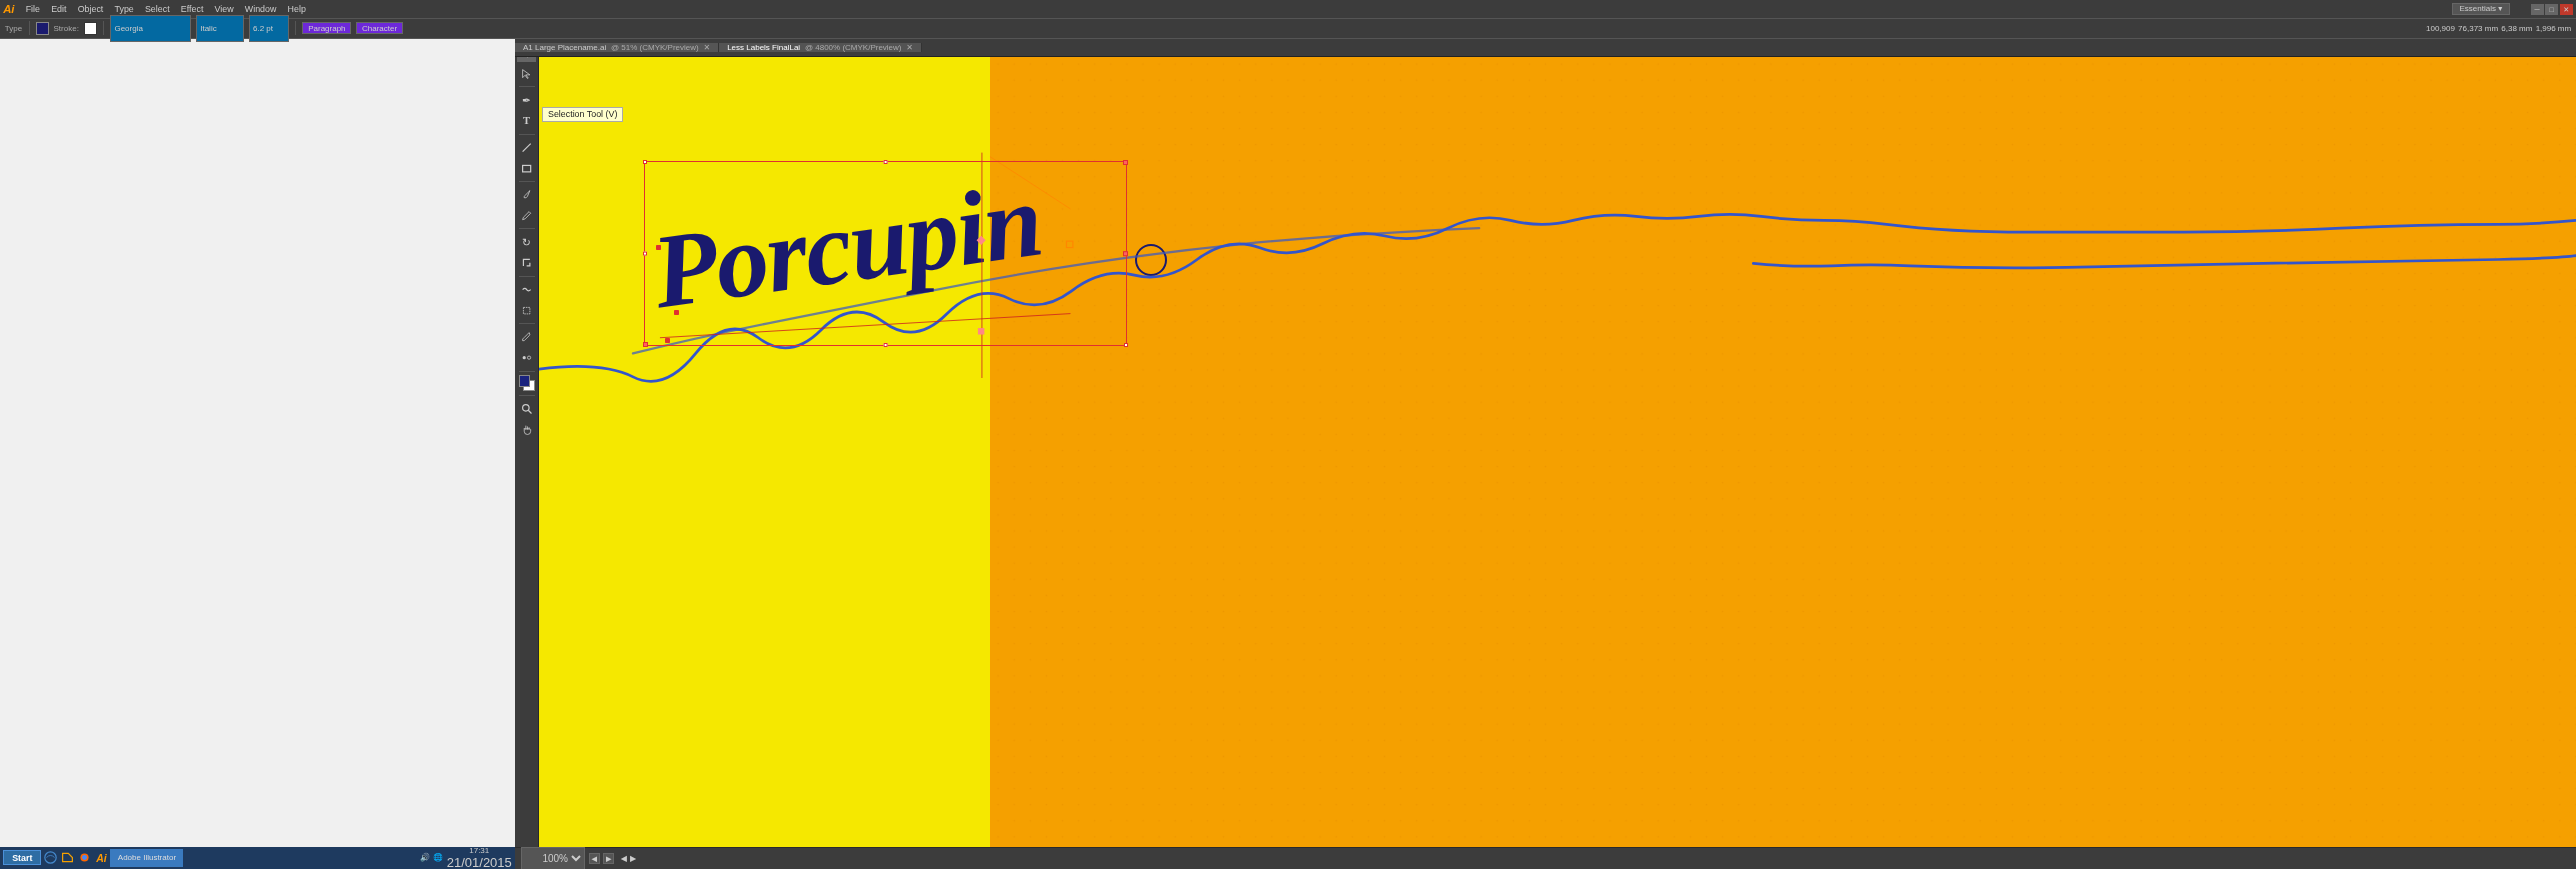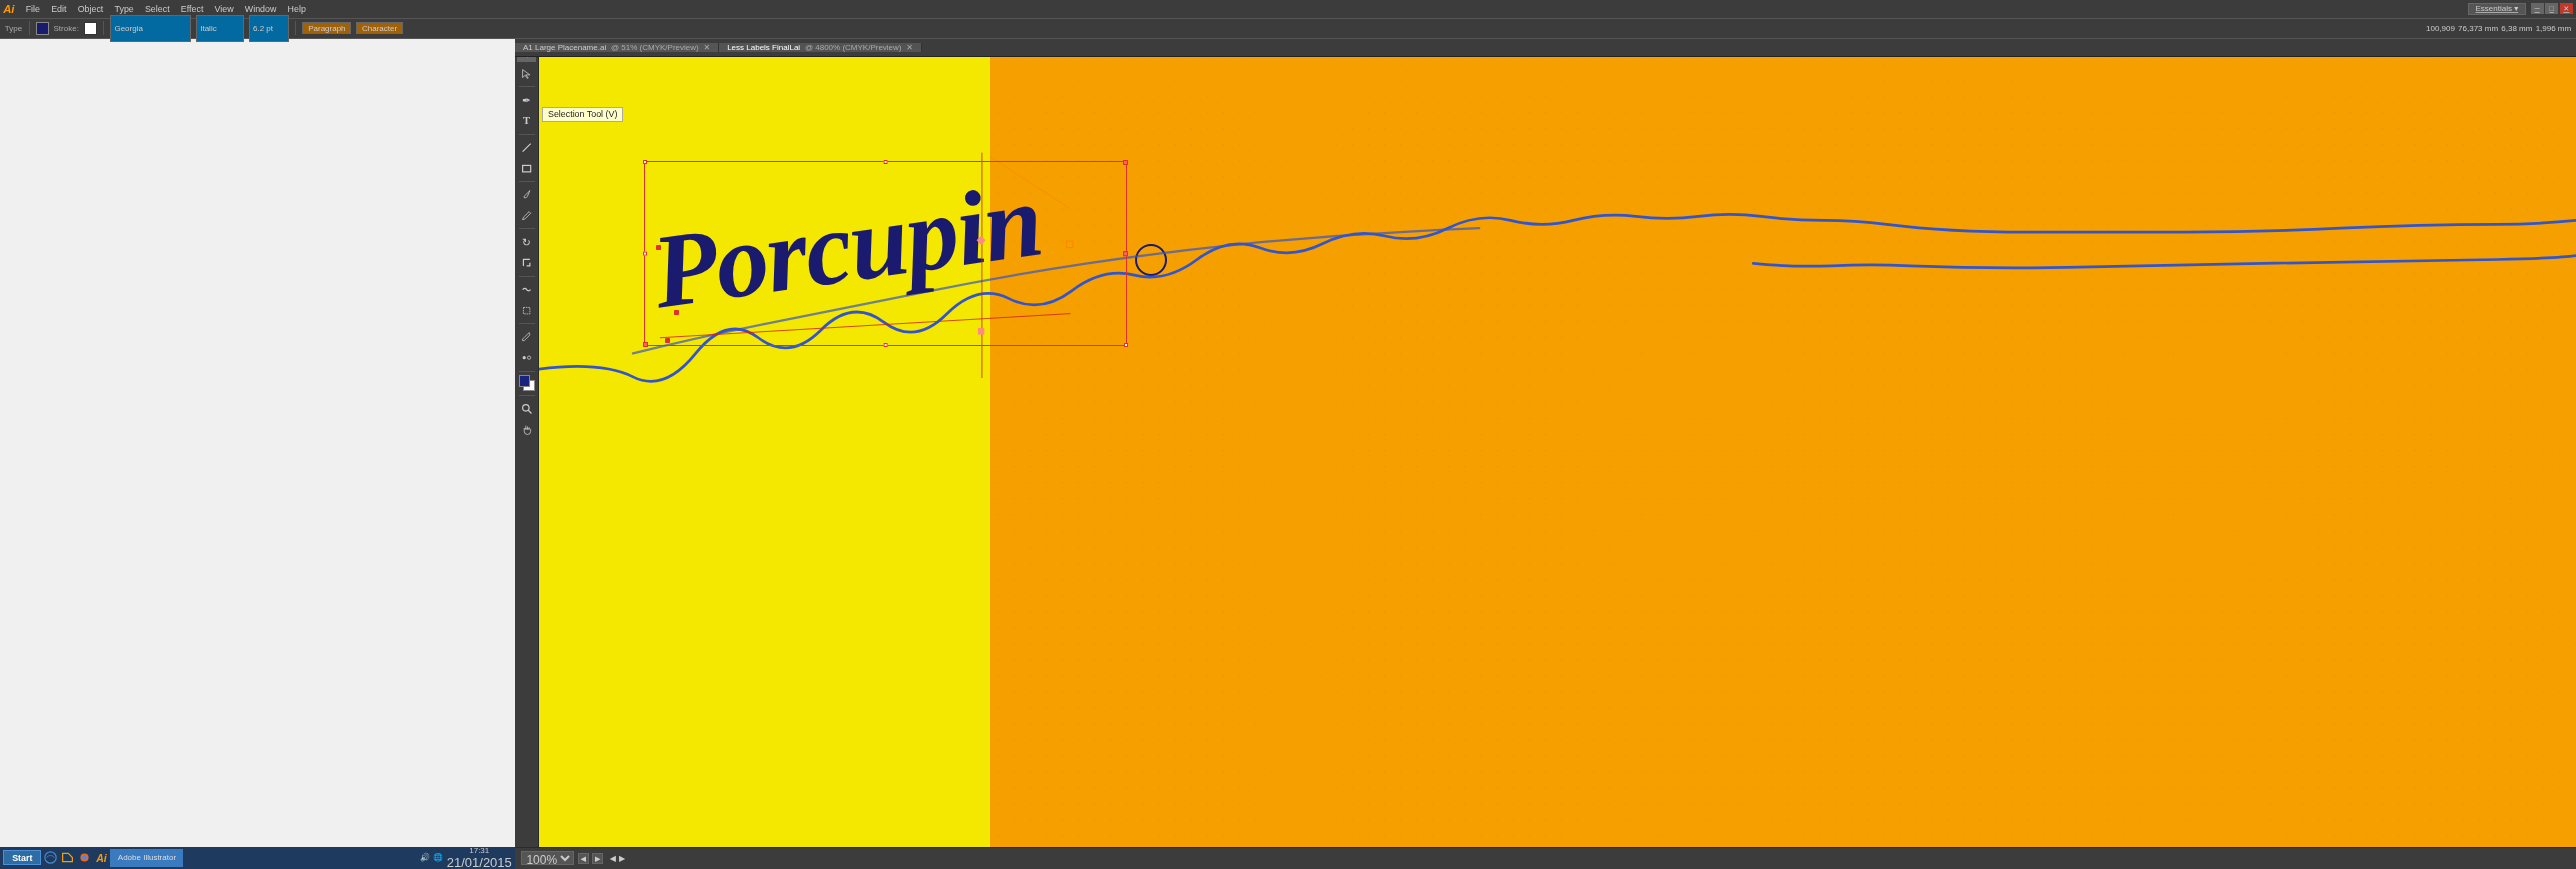--- a/index.html
+++ b/index.html
@@ -33,21 +33,21 @@
       font-style: italic;
     }
     #menu-bar .menu-item {
       padding: 1.6px 4.8px;
       cursor: pointer;
       font-size: 8.9px;
       color: #ccc;
     }
     #menu-bar .spacer { flex: 1; }
     #menu-bar .right-controls {
-      display: flex; align-items: center; gap: 5px; color: #aaa; font-size: 8.9px; text-decoration: underline;
+      display: flex; align-items: flex-end; gap: 21px; color: #aaa; font-size: 8.9px;
     }
     #menu-bar .essentials-btn {
       padding: 0.8px 6.4px;
       background: #555;
       border: 0.8px solid #666;
       color: #ccc;
       font-size: 8px;
       cursor: pointer;
     }
     #menu-bar .win-controls {
@@ -89,21 +89,21 @@
       font-size: 8px;
       padding: 0.8px 3.2px;
       height: 27px;
       width: 48px;
     }
     #options-bar .opt-separator {
       width: 0.8px; height: 14.5px; background: #555; margin: 0 1.6px;
     }
     #options-bar .character-btn {
       padding: 0.8px 4.8px;
-      background: #a16207;
+      background: #6d28d9;
       border: 0.8px solid #666;
       color: #ccc;
       font-size: 8px;
       cursor: pointer;
     }
     .opts-right {
       margin-left: auto;
       display: flex; align-items: center; gap: 3.2px; color: #ccc; font-size: 8px;
     }
 
@@ -584,21 +584,21 @@
 
   <div class="path-circle" style="left:596px;top:188px;"></div>
 
   <div id="tooltip">Selection Tool (V)</div>
 
 </div>
 
 <div id="status-bar">
   <div class="status-left">
 
-    <select style="background:#555;border:0.8px solid #666;color:#ccc;font-size:12px;height:14px;">
+    <select style="background:#555;border:0.8px solid #666;color:#ccc;font-size:10px;height:23px;padding-left:16px;">
       <option>100%</option>
     </select>
 
     <div class="nav-arrow">◀</div>
     <div class="nav-arrow">▶</div>
   </div>
   <div class="status-right">
 
     <span>◀</span>
     <span>▶</span>

